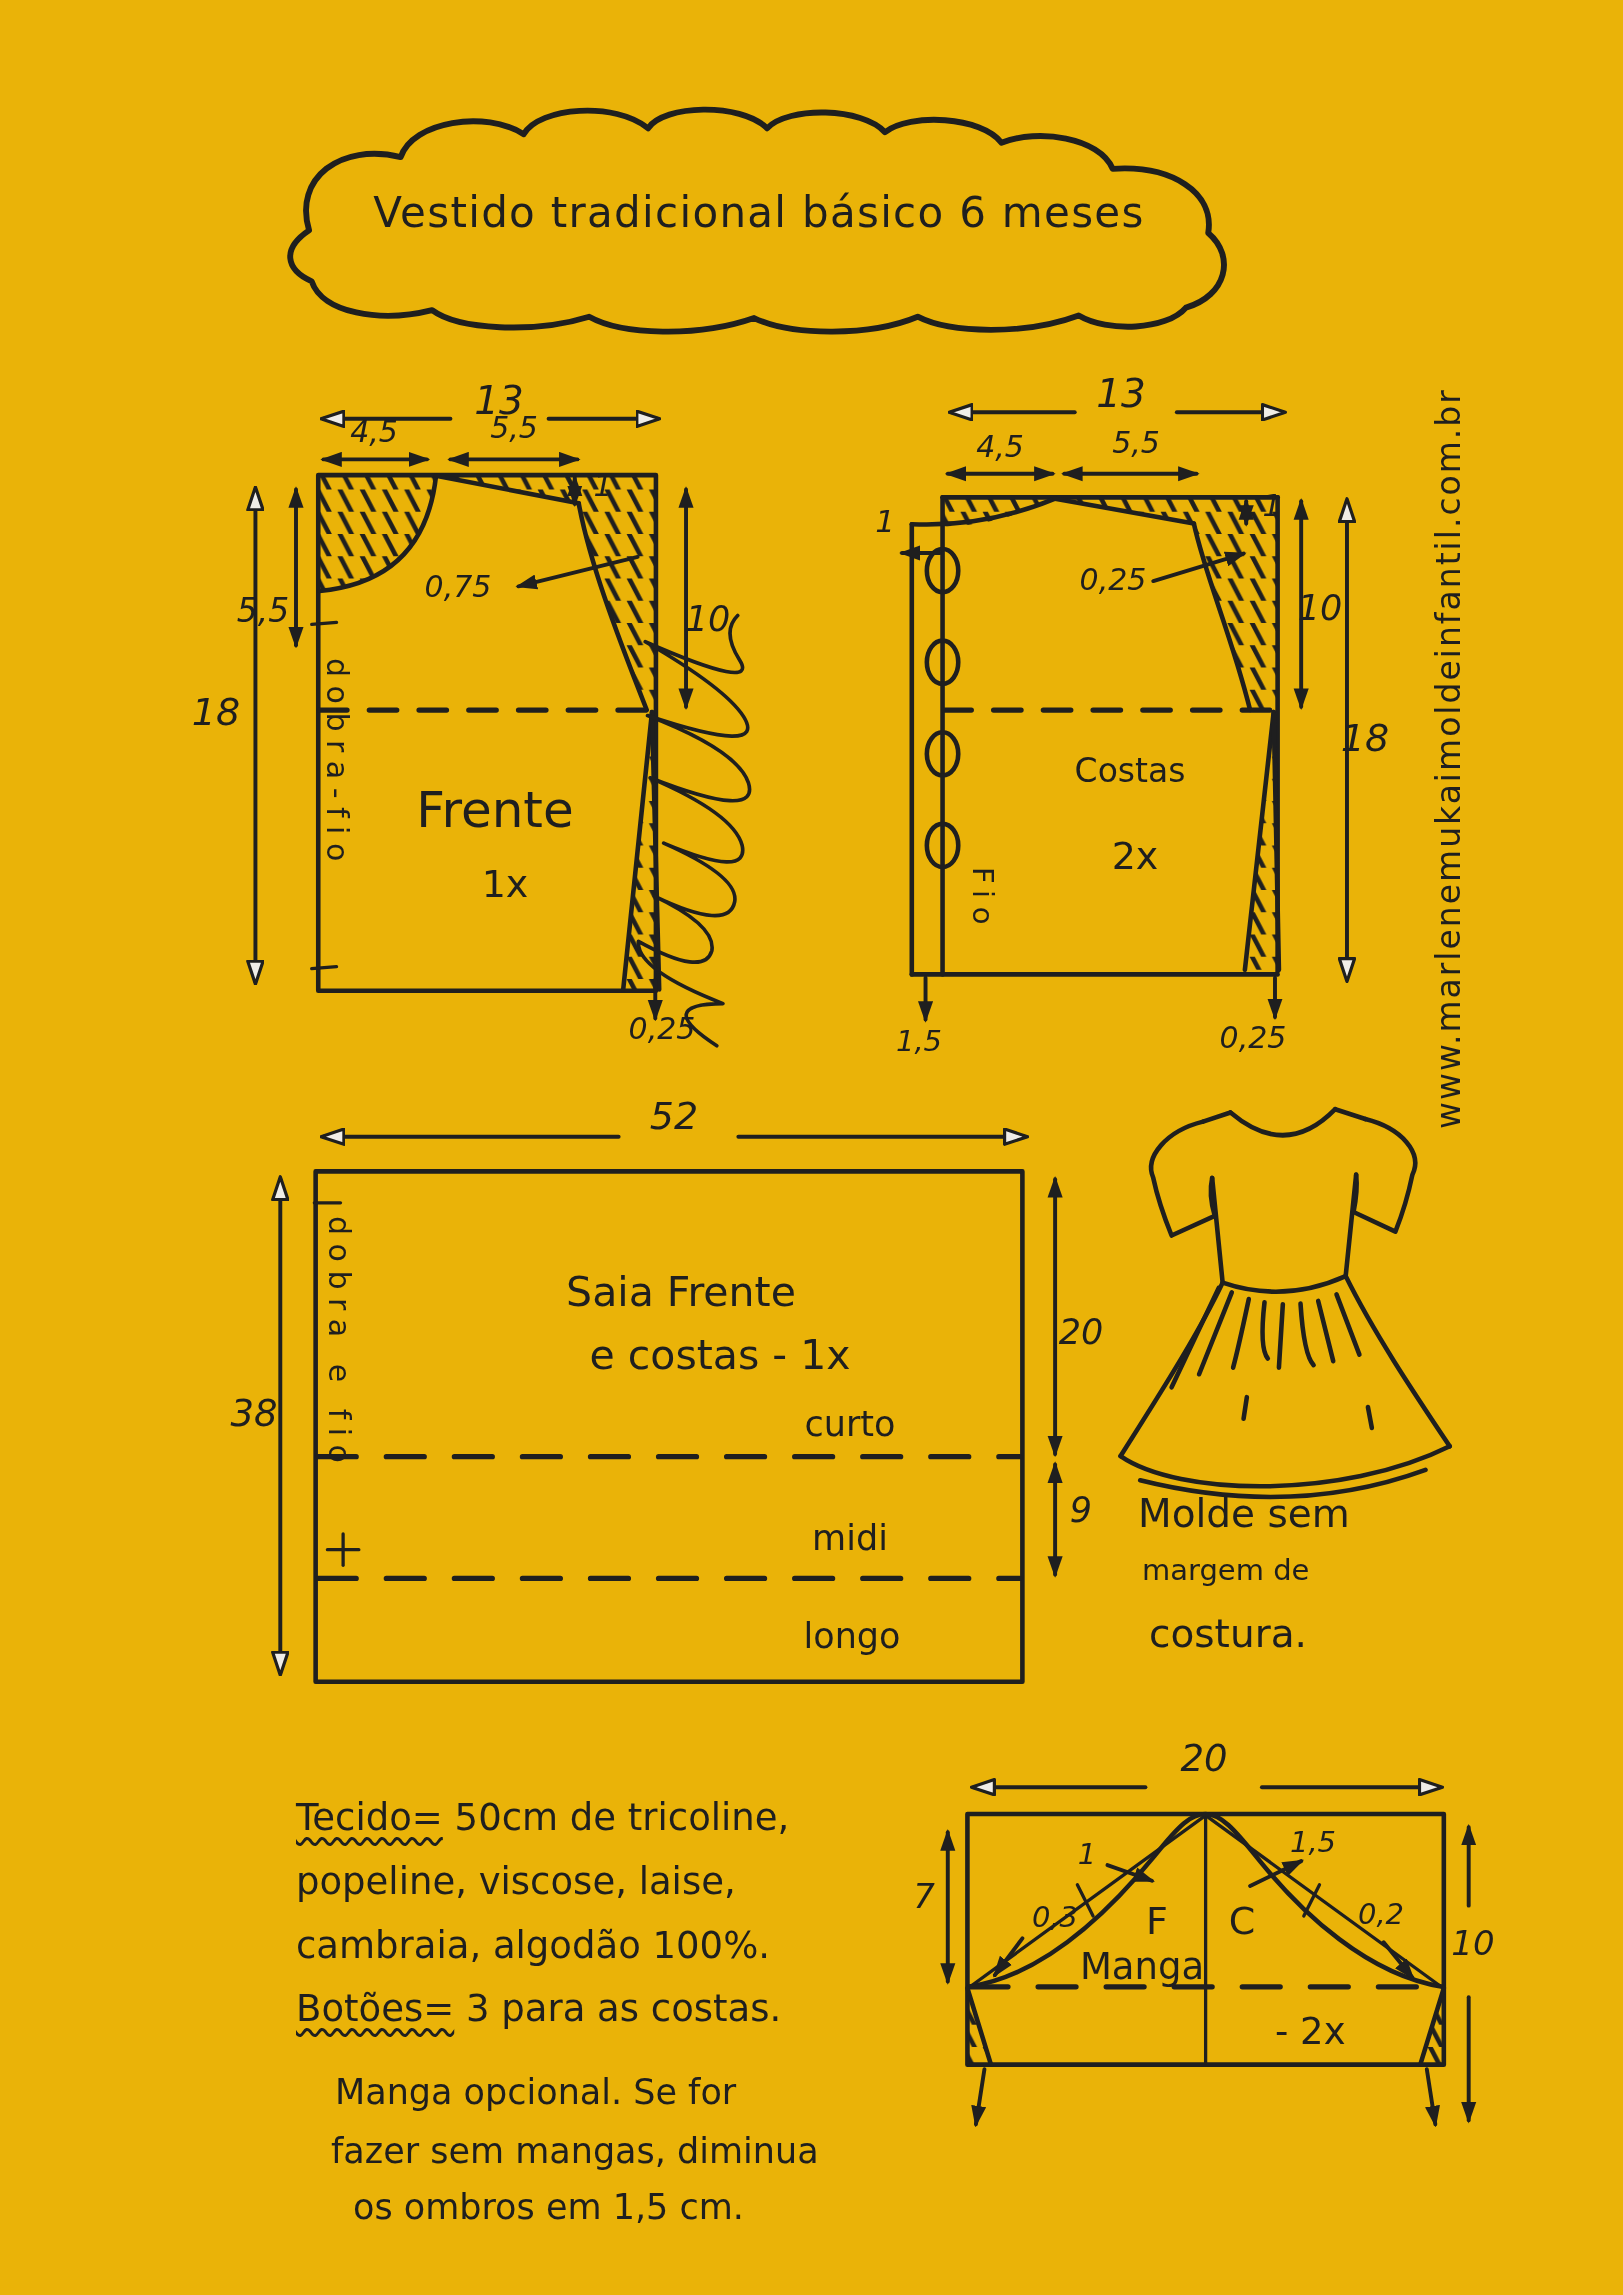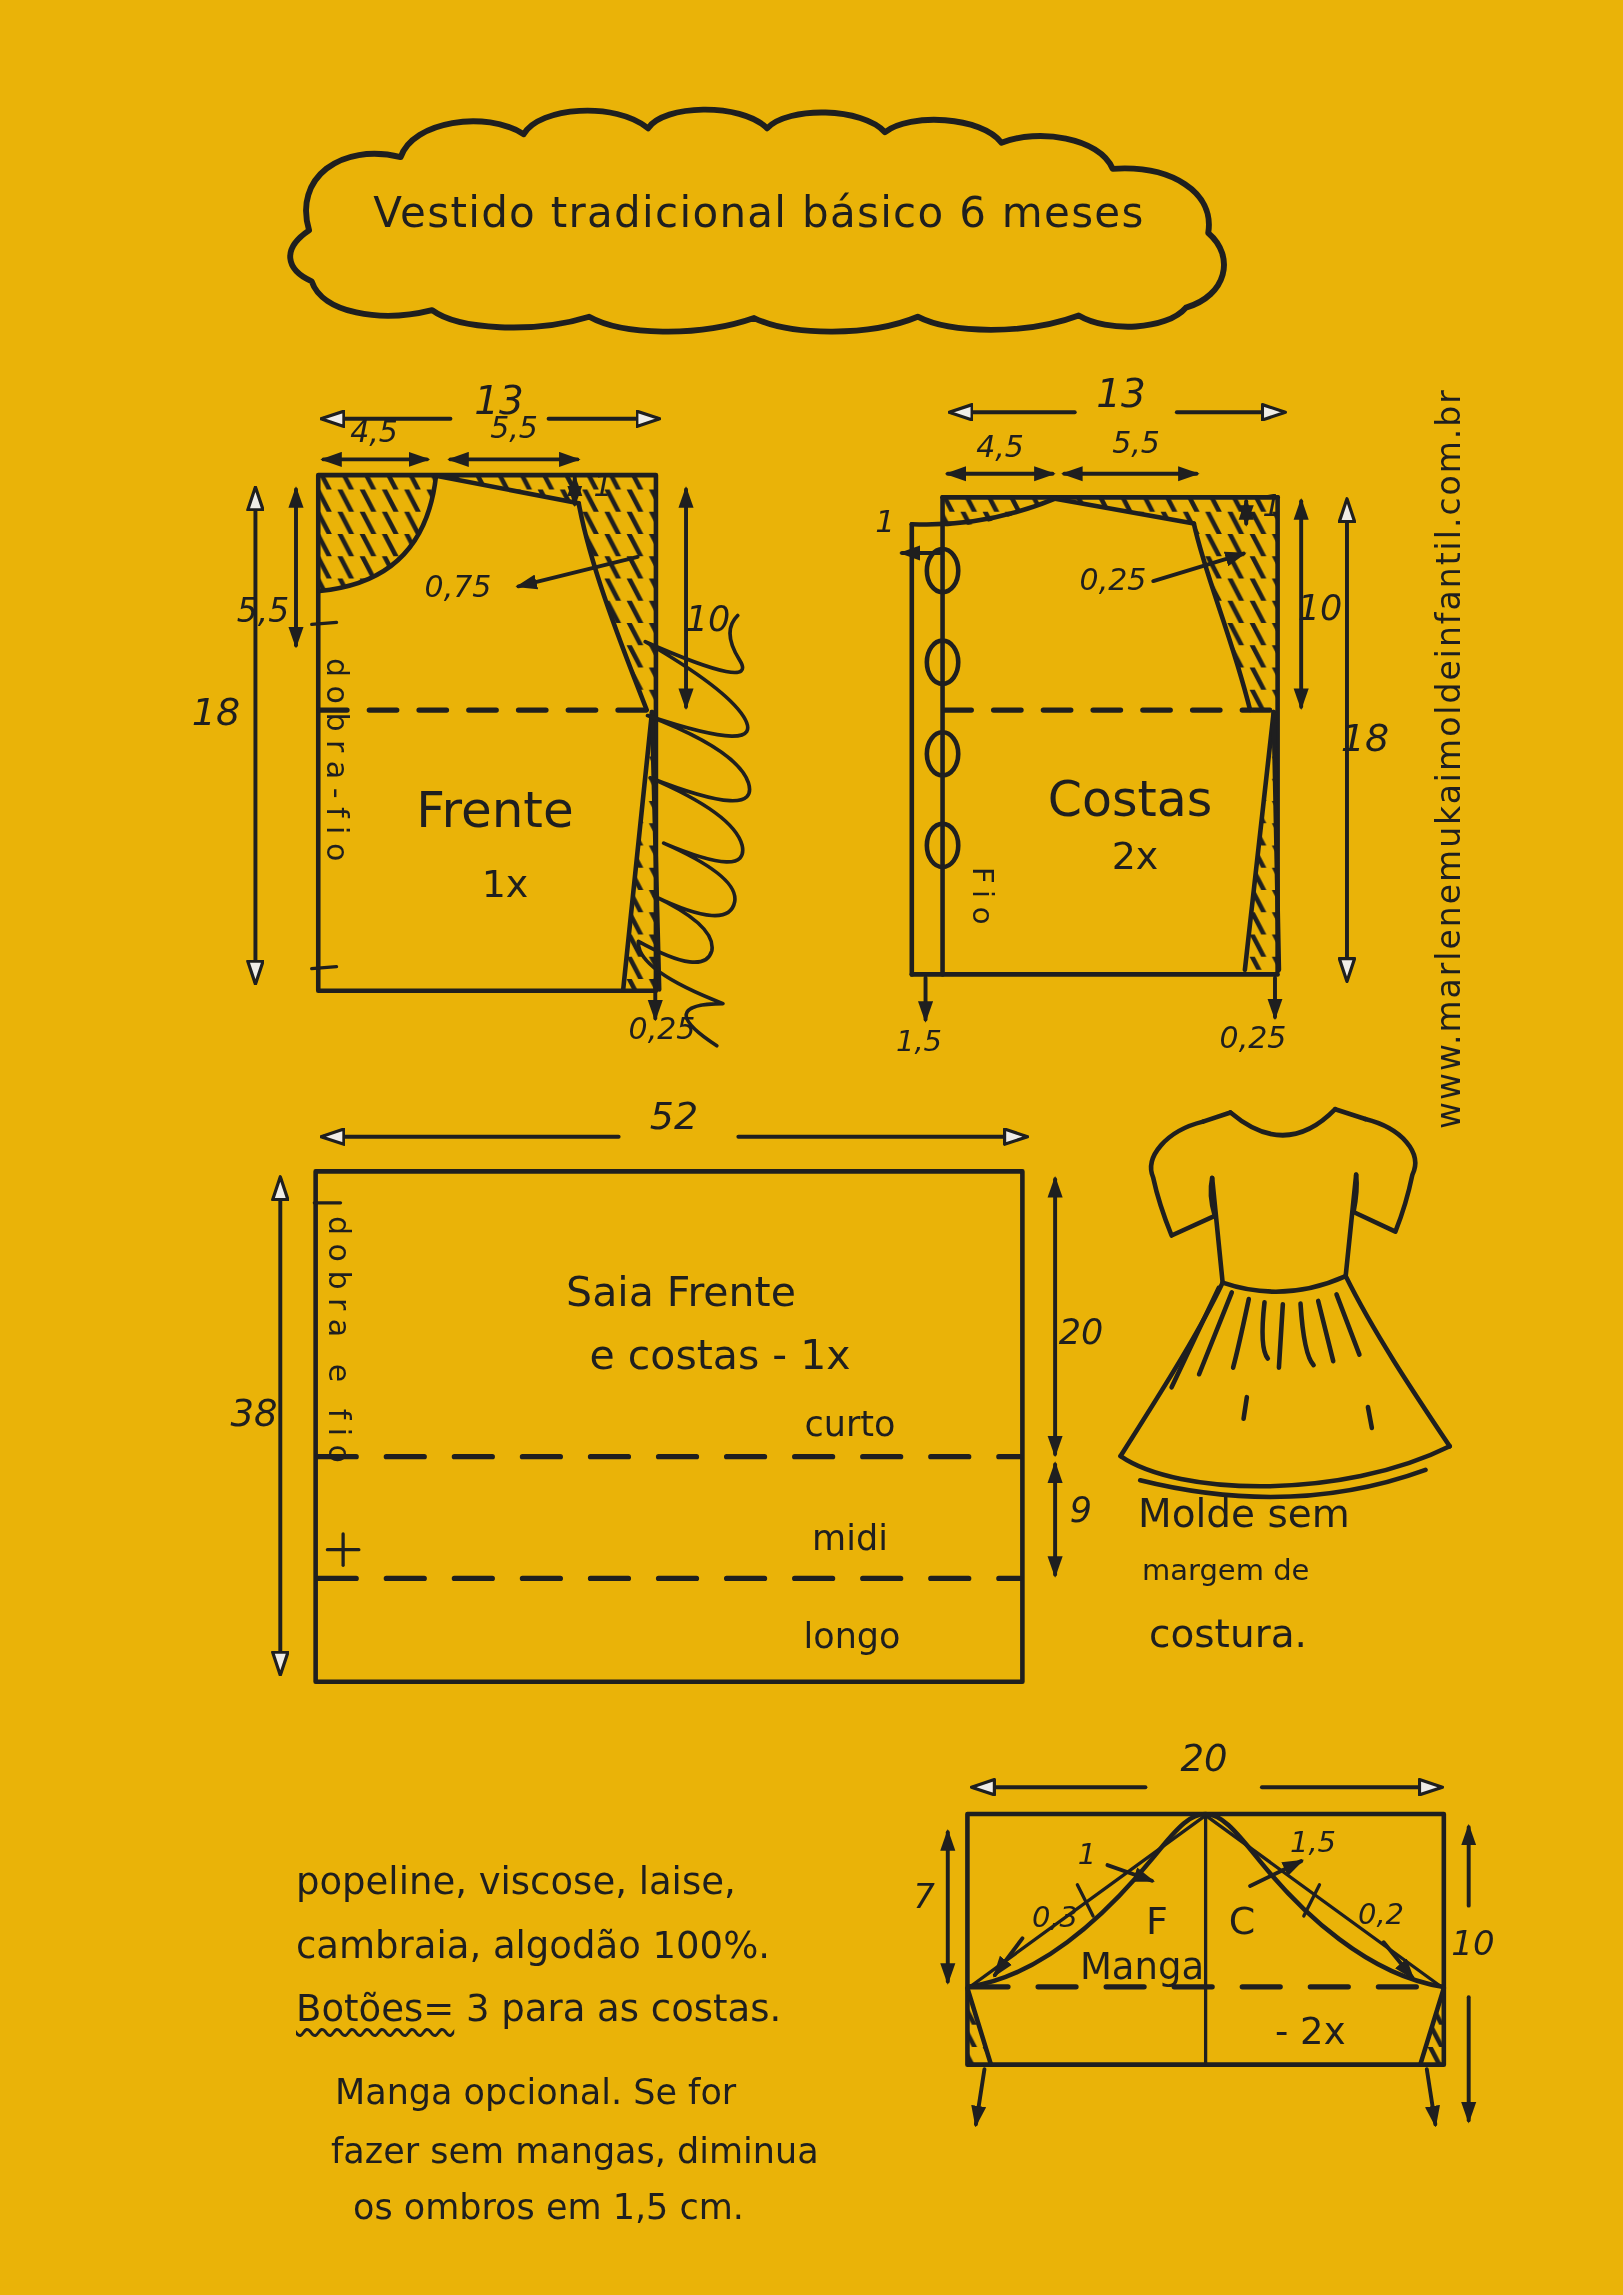--- a/index.html
+++ b/index.html
@@ -210,21 +210,21 @@
   <div class="t c i" style="left:1121px;top:374px;font-size:39px;">13</div>
   <div class="t c i" style="left:1000px;top:431px;font-size:30px;">4,5</div>
   <div class="t c i" style="left:1136px;top:427px;font-size:30px;">5,5</div>
   <div class="t c i" style="left:885px;top:505px;font-size:31px;">1</div>
   <div class="t c i" style="left:1272px;top:490px;font-size:30px;">1</div>
   <div class="t c i" style="left:1320px;top:590px;font-size:35px;">10</div>
   <div class="t c i" style="left:1365px;top:719px;font-size:38px;">18</div>
   <div class="t c i" style="left:1113px;top:564px;font-size:30px;">0,25</div>
   <div class="t c i" style="left:919px;top:1026px;font-size:29px;">1,5</div>
   <div class="t c i" style="left:1253px;top:1022px;font-size:30px;">0,25</div>
-  <div class="t c" style="left:1130px;top:774px;font-size:49px;">Costas</div>
+  <div class="t c" style="left:1130px;top:754px;font-size:33px;">Costas</div>
   <div class="t c" style="left:1135px;top:837px;font-size:38px;">2x</div>
   <div class="t r90" style="left:998px;top:867px;font-size:29px;">Fio</div>
 
   <div class="t c i" style="left:674px;top:1097px;font-size:38px;">52</div>
   <div class="t c i" style="left:254px;top:1395px;font-size:37px;">38</div>
   <div class="t c i" style="left:1081px;top:1314px;font-size:35px;">20</div>
   <div class="t c i" style="left:1081px;top:1492px;font-size:35px;">9</div>
   <div class="t c" style="left:681px;top:1271px;font-size:41px;">Saia Frente</div>
   <div class="t c" style="left:720px;top:1334px;font-size:41px;">e costas - 1x</div>
   <div class="t c" style="left:850px;top:1406px;font-size:35px;">curto</div>
@@ -241,20 +241,21 @@
   <div class="t c i" style="left:1381px;top:1899px;font-size:29px;">0,2</div>
   <div class="t c" style="left:1157px;top:1902px;font-size:38px;">F</div>
   <div class="t c" style="left:1242px;top:1902px;font-size:38px;">C</div>
   <div class="t c" style="left:1142px;top:1948px;font-size:37px;text-align:center;">Manga</div>
   <div class="t" style="left:1275px;top:2013px;font-size:37px;">- 2x</div>
 
   <div class="t" style="left:1138px;top:1494px;font-size:39px;">Molde sem</div>
   <div class="t" style="left:1142px;top:1555px;font-size:29px;">margem de</div>
   <div class="t" style="left:1149px;top:1614px;font-size:39px;">costura.</div>
 
+  <div class="t" style="left:296px;top:1799px;font-size:37px;"><span class="wavy">Tecido=</span>&nbsp;<span>50cm de tricoline,</span></div>
   <div class="t" style="left:296px;top:1863px;font-size:37px;">popeline, viscose, laise,</div>
   <div class="t" style="left:296px;top:1927px;font-size:37px;">cambraia, algodão 100%.</div>
   <div class="t" style="left:296px;top:1990px;font-size:37px;"><span class="wavy">Botões=</span>&nbsp;<span>3    para as costas.</span></div>
 
   <div class="t" style="left:335px;top:2074px;font-size:35px;">Manga opcional. Se for</div>
   <div class="t" style="left:331px;top:2133px;font-size:35px;">fazer sem mangas, diminua</div>
   <div class="t" style="left:353px;top:2189px;font-size:35px;">os ombros em 1,5 cm.</div>
 
 </div>
 

